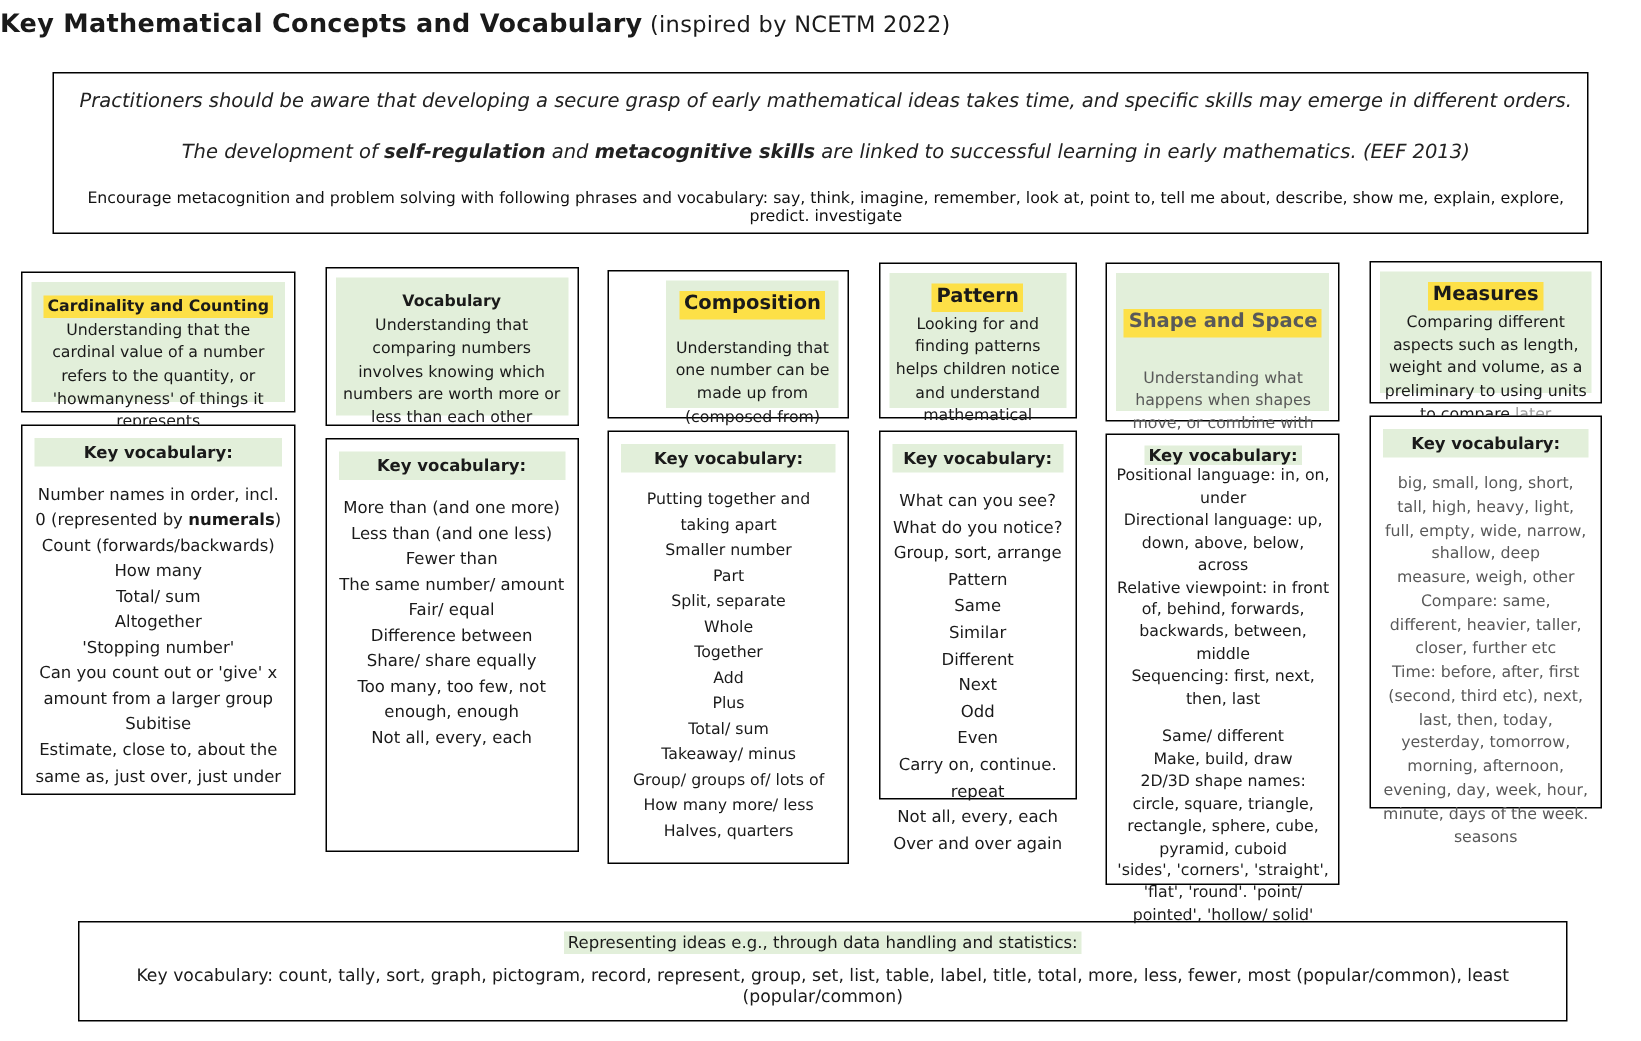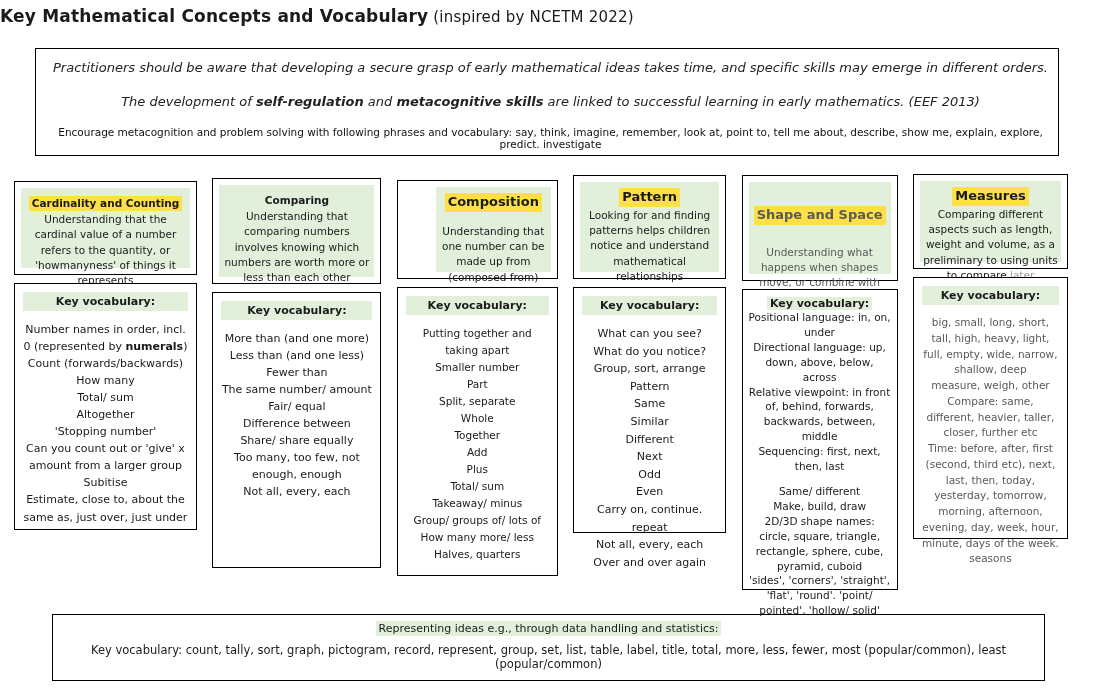--- a/index.html
+++ b/index.html
@@ -24,21 +24,21 @@
   .intro-p3 { margin-top:15px; font-size:10.5px; color:#111; }
 
   .columns {
     display:flex; justify-content:space-between; align-items:flex-start;
     padding:18px 26px 0 14px;
   }
   .column { display:flex; flex-direction:column; gap:8px; }
   .col-1{ width:183px; margin-top:7px; }
   .col-2{ width:169px; margin-top:4px; }
   .col-3{ width:161px; margin-top:6px; }
-  .col-4{ width:153px; margin-top:1px;align-items:center; }
+  .col-4{ width:132px; margin-top:1px;align-items:center; }
   .col-5{ width:156px; margin-top:1px; }
   .col-6{ width:155px; margin-top:0; }
 
   .concept-box { border:1.5px solid #000; background:#fff; padding:6px; }
   .col-1 .concept-box{ height:94px; }
   .col-2 .concept-box{ height:106px; }
   .col-3 .concept-box{ height:99px;padding-left:38px; }
   .col-4 .concept-box{ height:104px; }
   .col-5 .concept-box{ height:106px; }
   .col-6 .concept-box{ height:95px; }
@@ -117,21 +117,21 @@
           <div class="vline"><span>Can you count out or 'give' x amount from a larger group</span></div>
           <div class="vline"><span>Subitise</span></div>
           <div class="vline"><span>Estimate, close to, about the same as, just over, just under</span></div>
         </div>
     </div>
   </div>
 
   <div class="column col-2">
     <div class="concept-box">
       <div class="concept-inner">
-        <span class="concept-title">Comparing</span>
+        <span class="concept-title">Vocabulary</span>
         <div class="concept-body">Understanding that comparing numbers involves knowing which numbers are worth more or less than each other</div>
       </div>
     </div>
     <div class="vocab-box">
       <div class="vocab-header">Key vocabulary:</div>
       <div class="vocab-lines">
           <div class="vline"><span>More than (and one more)</span></div>
           <div class="vline"><span>Less than (and one less)</span></div>
           <div class="vline"><span>Fewer than</span></div>
           <div class="vline"><span>The same number/ amount</span></div>

